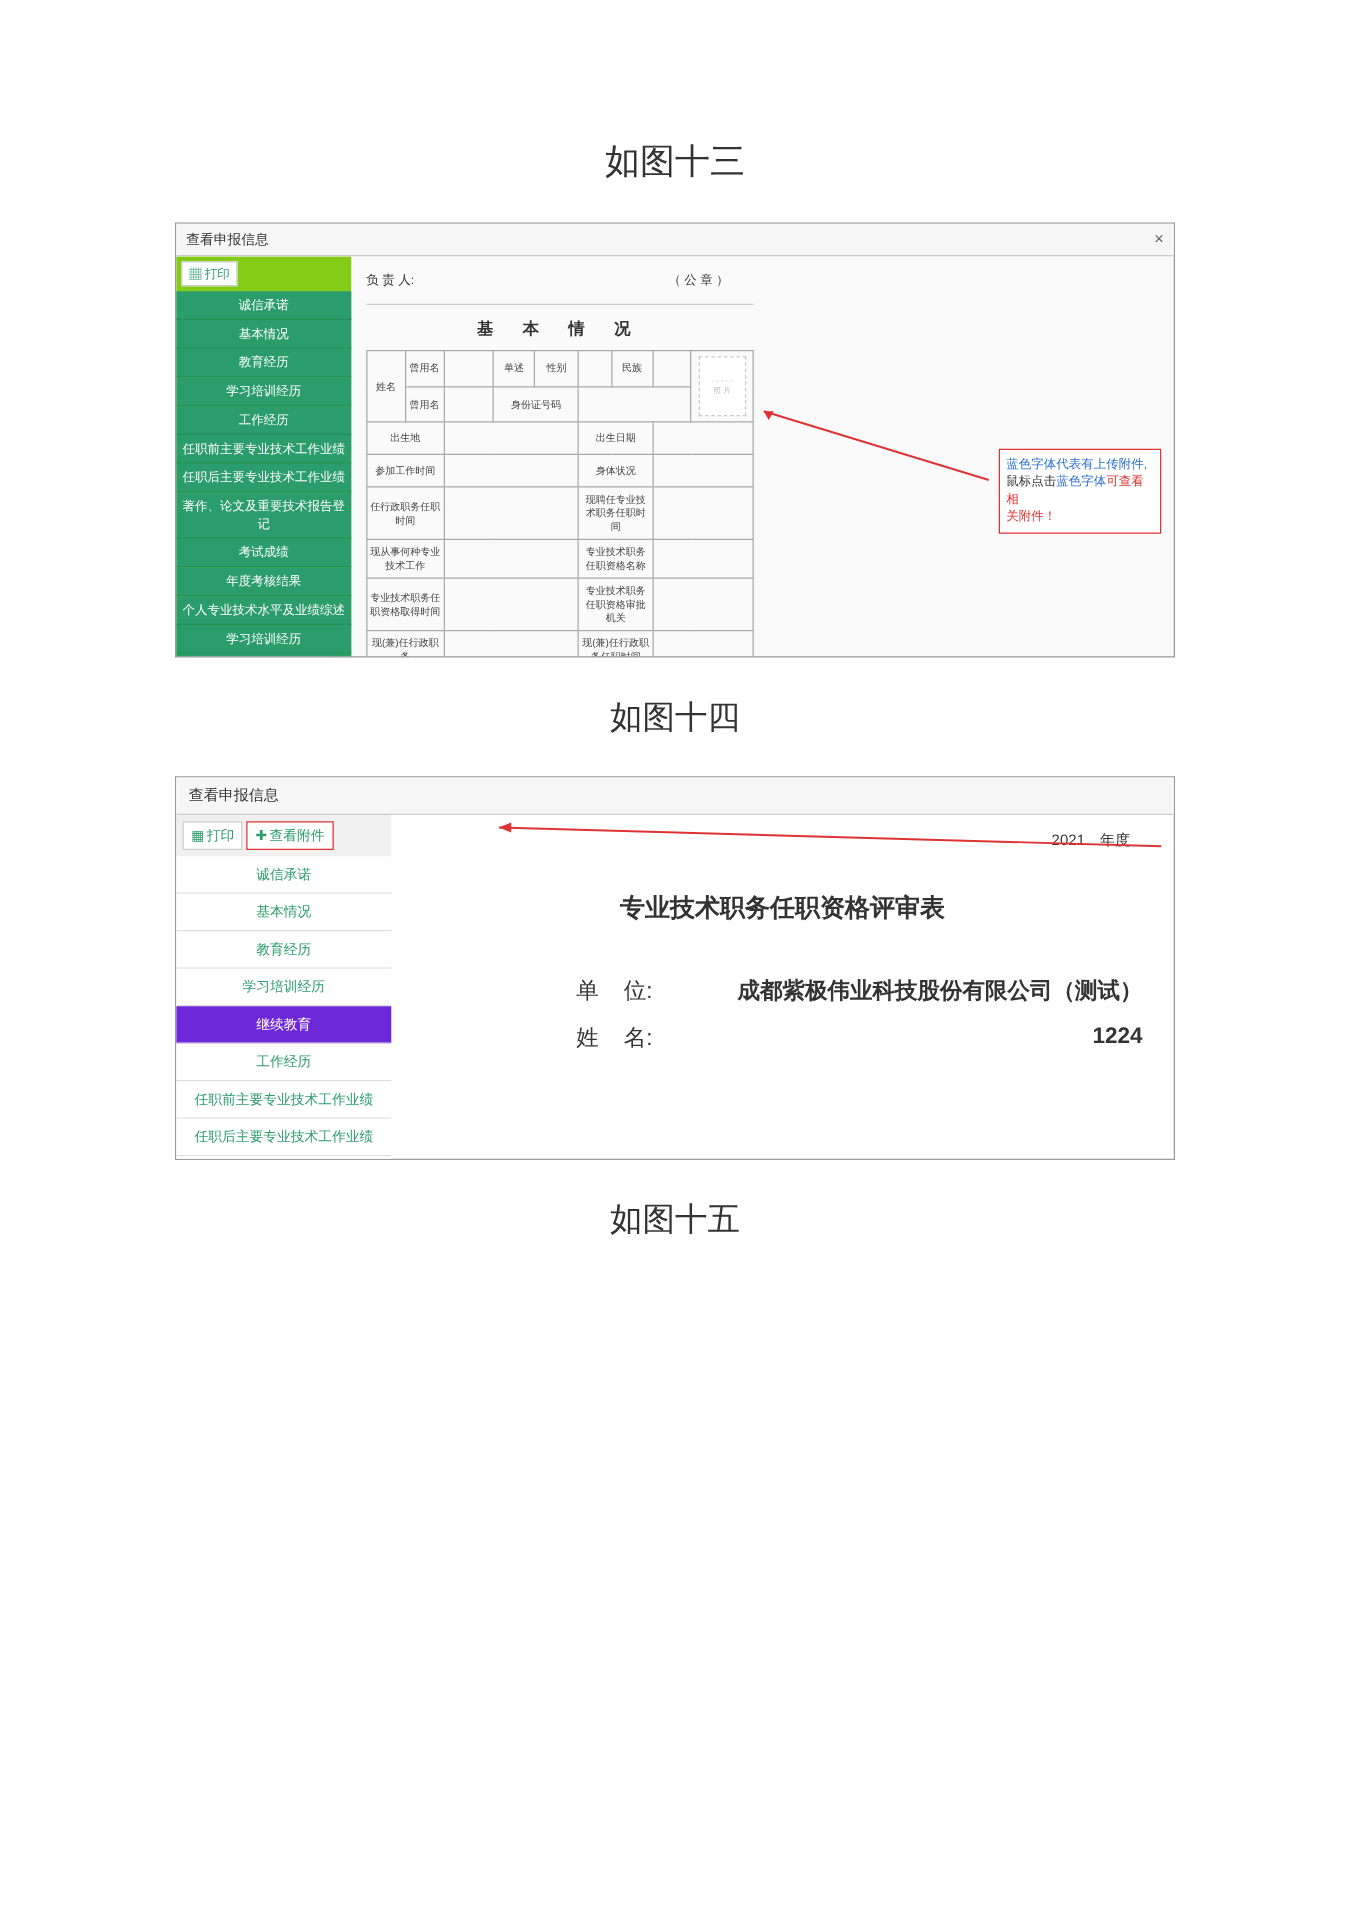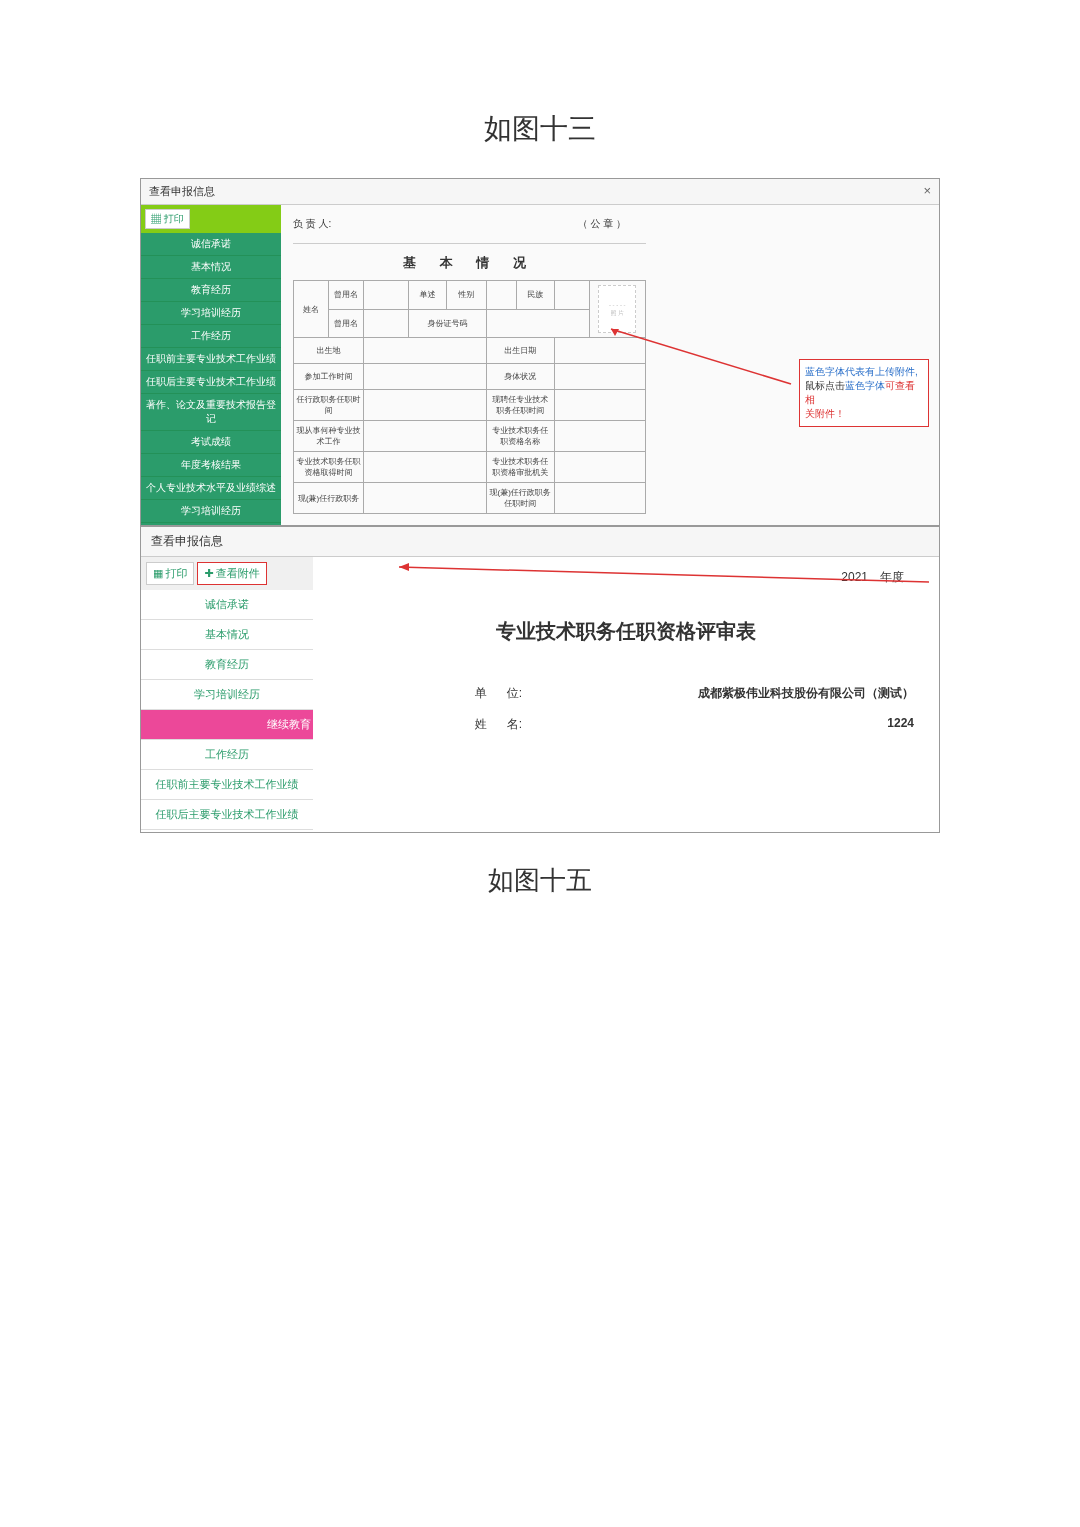--- a/index.html
+++ b/index.html
@@ -10,21 +10,21 @@
 
     
     .fig13 { border: 1px solid #999; position: relative; background: #fafafa; }
     .fig13-header { background: #f6f6f6; border-bottom: 1px solid #ccc; padding: 5px 8px; font-size: 11px; color: #333; position: relative; }
     .fig13-close { position: absolute; right: 8px; top: 4px; font-size: 13px; color: #666; }
     .fig13-body { display: flex; height: 320px; overflow: hidden; }
     .sidebar13 { width: 140px; background: #84cc16; }
     .print-btn13 { background: #fff; border: 1px solid #ccc; color: #2b9c6b; font-size: 10px; padding: 2px 5px; margin: 4px; display: inline-block; }
     .menu13-item { background: #2b9c6b; color: #fff; font-size: 10px; text-align: center; padding: 4px 2px; border-bottom: 1px solid #239158; }
     .content13 { flex: 1; padding: 8px 12px; display: flex; }
-    .form13 { width: 353px; }
+    .form13 { width: 310px; }
     .responsible { font-size: 10px; color: #333; display: flex; justify-content: space-between; padding: 4px 20px 12px 0; border-bottom: 1px solid #ccc; margin-bottom: 10px; }
     .section-title13 { text-align: center; font-size: 13px; font-weight: bold; letter-spacing: 10px; color: #333; margin-bottom: 8px; }
     .form-table13 { width: 100%; border-collapse: collapse; }
     .form-table13 td { border: 1px solid #aaa; font-size: 8px; color: #444; text-align: center; padding: 4px 2px; height: 26px; }
     .blue-text { color: #2a6fc9; }
     .photo-cell { width: 45px; }
     .photo-placeholder { width: 38px; height: 48px; background: #fff; border: 1px dashed #ccc; margin: 0 auto; font-size: 6px; color: #bbb; display: flex; flex-direction: column; justify-content: center; align-items: center; line-height: 8px; }
     .side-note13 { position: absolute; right: 10px; top: 180px; border: 1px solid #d33; background: #fff; padding: 5px; font-size: 10px; color: #333; width: 130px; line-height: 14px; }
     .side-note13 .blue { color: #2a6fc9; }
     .side-note13 .red { color: #d33; }
@@ -32,25 +32,25 @@
 
     
     .fig14 { border: 1px solid #999; position: relative; background: #fff; }
     .fig14-header { background: #f6f6f6; border-bottom: 1px solid #ccc; padding: 6px 10px; font-size: 12px; color: #333; }
     .fig14-body { display: flex; height: 275px; overflow: hidden; }
     .sidebar14 { width: 172px; background: #f0f0f0; }
     .toolbar14 { padding: 5px; display: flex; gap: 3px; }
     .btn14 { border: 1px solid #ccc; background: #fff; color: #2b9c6b; font-size: 11px; padding: 3px 6px; display: inline-flex; align-items: center; gap: 2px; }
     .btn14.highlighted { border: 1.5px solid #d33; }
     .menu14-item { color: #2b9c6b; font-size: 11px; text-align: center; padding: 7px 2px; border-bottom: 1px solid #ddd; background: #fff; }
-    .menu14-item.active { background: #ec4899; color: #fff; text-align: right; }
+    .menu14-item.active { background: #6d28d9; color: #fff; }
     .content14 { flex: 1; padding: 12px 25px; position: relative; }
     .year-row { text-align: right; font-size: 12px; color: #333; padding-right: 10px; }
     .form-title14 { text-align: center; font-size: 20px; font-weight: bold; color: #333; margin: 32px 0 40px; }
-    .kv-row { display: flex; font-size: 12px; color: #333; margin: 14px 0; align-items: flex-start; }
+    .kv-row { display: flex; font-size: 18px; color: #333; margin: 14px 0; align-items: flex-start; }
     .kv-label { width: 190px; text-align: right; letter-spacing: 20px; padding-right: 6px; }
     .kv-label span:last-child { letter-spacing: 0; }
     .kv-value { flex: 1; text-align: right; font-weight: bold; }
     .arrow14 { position: absolute; left: 258px; top: 28px; pointer-events: none; }
 
     .page-number { text-align: right; font-size: 14px; color: #333; margin-top: 60px; }
   </style>
 </head>
 <body>
 
@@ -159,20 +159,21 @@
       <line x1="10" y1="5" x2="190" y2="60" stroke="#d33" stroke-width="1.5"></line>
       <polygon points="10,5 18,5 14,12" fill="#d33"></polygon>
     </svg>
     <div class="side-note13">
       <span class="blue">蓝色字体代表有上传附件,</span><br>
       <span>鼠标点击</span><span class="blue">蓝色字体</span><span class="red">可查看相</span><br>
       <span class="red">关附件！</span>
     </div>
   </div>
 
+  <div class="caption">如图十四</div>
 
   <div class="fig14">
     <div class="fig14-header">
       <span>查看申报信息</span>
     </div>
     <div class="fig14-body">
       <div class="sidebar14">
         <div class="toolbar14">
           <span class="btn14">▦<span>打印</span></span>
           <span class="btn14 highlighted">✚<span>查看附件</span></span>

